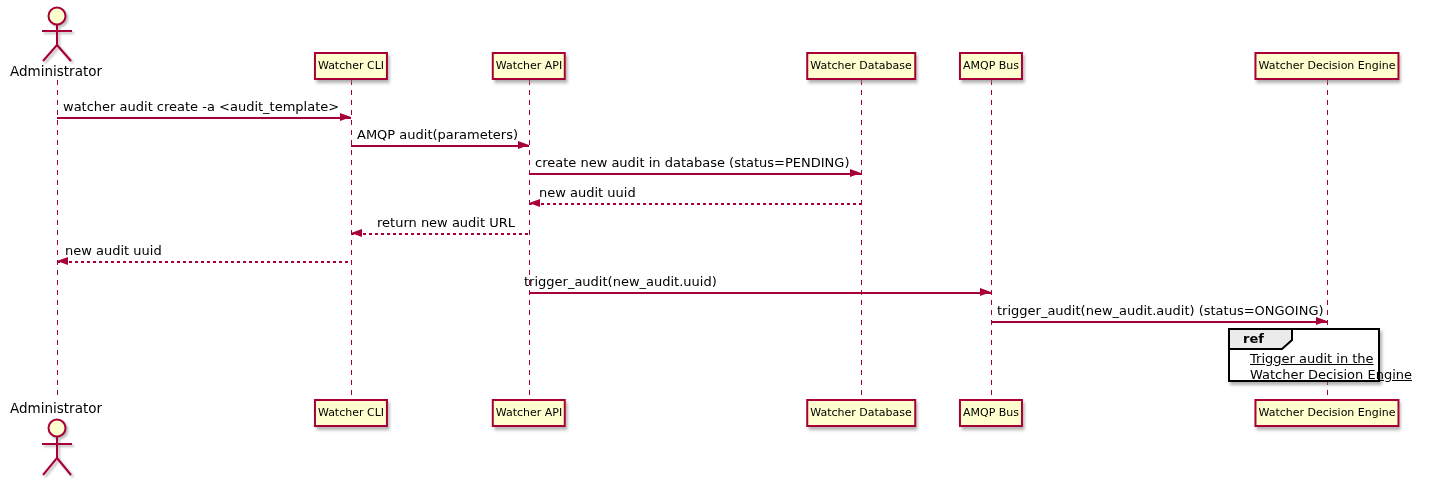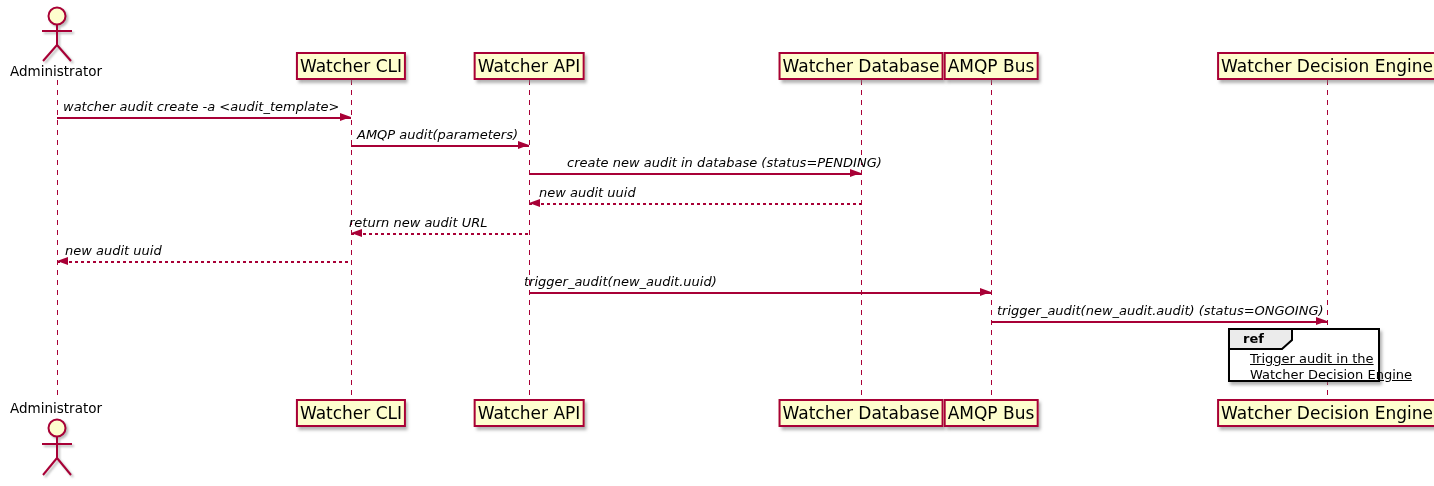--- a/index.html
+++ b/index.html
@@ -9,36 +9,36 @@
   }
   
   .lifeline{
     position:absolute;width:1px;
     background:repeating-linear-gradient(180deg,#A80036 0 5px,transparent 5px 10px);
   }
   
   .pbox{
     position:absolute;transform:translateX(-50%);
     background:#FEFECE;border:2px solid #A80036;
-    padding:4px 2px;font-size:17px;line-height:16px;white-space:nowrap;
+    padding:4px 2px;font-size:11px;line-height:16px;white-space:nowrap;
     box-shadow:2px 3px 3px rgba(125,125,125,.6);
   }
   
   .actor-svg{position:absolute;filter:drop-shadow(2px 2px 1px rgba(150,150,150,.65));}
   .actor-label{
     position:absolute;transform:translateX(-50%);
     font-size:13.5px;white-space:nowrap;
   }
   
   .mline{position:absolute;height:1.5px;background:#A80036;}
   .mline.dashed{background:repeating-linear-gradient(90deg,#A80036 0 3px,transparent 3px 6px);}
   .ahead{position:absolute;width:0;height:0;border-top:4.5px solid transparent;border-bottom:4.5px solid transparent;}
   .ahead.right{border-left:11px solid #A80036;}
   .ahead.left{border-right:11px solid #A80036;}
-  .mlabel{position:absolute;font-size:13px;line-height:16px;white-space:nowrap;font-style:italic;}
+  .mlabel{position:absolute;font-size:13px;line-height:16px;white-space:nowrap;}
   
   .refbox{
     position:absolute;left:1228px;top:328px;width:152px;height:54px;
     background:#FFFFFF;border:2px solid #000;box-sizing:border-box;
     box-shadow:2px 3px 3px rgba(125,125,125,.6);z-index:3;
   }
   .reftab{position:absolute;left:-2px;top:-2px;}
   .reftab-label{position:absolute;left:13px;top:1px;font-size:13px;font-weight:bold;}
   .refline{position:absolute;left:20px;font-size:13px;line-height:17px;white-space:nowrap;text-decoration:underline;}
 </style>
@@ -77,33 +77,33 @@
 
   <div>
     <div class="mline" style="left:351px;top:145px;width:178px"></div>
     <div class="ahead right" style="left:518px;top:141px"></div>
     <div class="mlabel" style="left:357px;top:127px">AMQP audit(parameters)</div>
   </div>
 
   <div>
     <div class="mline" style="left:529px;top:173px;width:332px"></div>
     <div class="ahead right" style="left:850px;top:169px"></div>
-    <div class="mlabel" style="left:567px;top:155px">create new audit in database (status=PENDING)</div>
+    <div class="mlabel" style="left:535px;top:155px">create new audit in database (status=PENDING)</div>
   </div>
 
   <div>
     <div class="mline dashed" style="left:529px;top:203px;width:332px"></div>
     <div class="ahead left" style="left:529px;top:199px"></div>
     <div class="mlabel" style="left:539px;top:185px">new audit uuid</div>
   </div>
 
   <div>
     <div class="mline dashed" style="left:351px;top:233px;width:178px"></div>
     <div class="ahead left" style="left:351px;top:229px"></div>
-    <div class="mlabel" style="left:349px;top:215px">return new audit URL</div>
+    <div class="mlabel" style="left:377px;top:215px">return new audit URL</div>
   </div>
 
   <div>
     <div class="mline dashed" style="left:57px;top:261px;width:294px"></div>
     <div class="ahead left" style="left:57px;top:257px"></div>
     <div class="mlabel" style="left:65px;top:243px">new audit uuid</div>
   </div>
 
   <div>
     <div class="mline" style="left:529px;top:292px;width:462px"></div>

